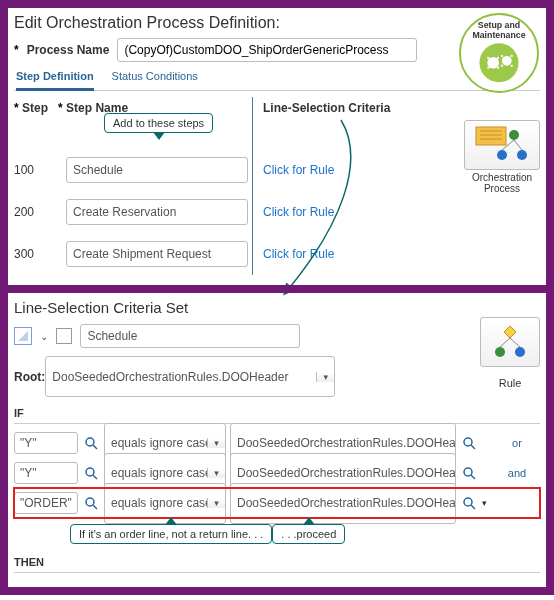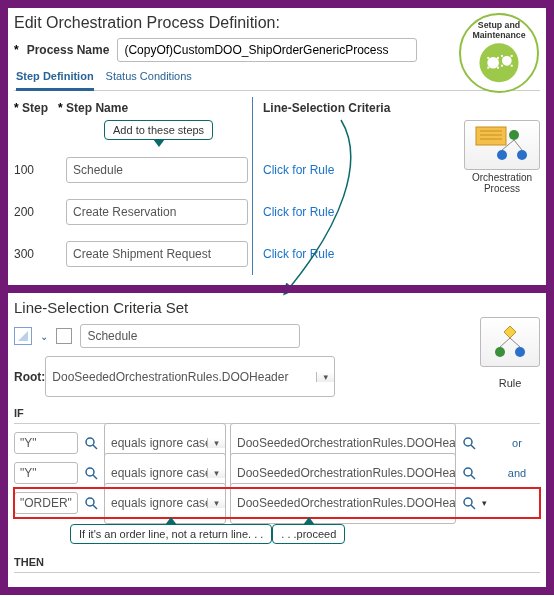--- a/index.html
+++ b/index.html
@@ -34,21 +34,21 @@
   .pn-input {
     border: 1px solid #bbb;
     border-radius: 3px;
     padding: 4px 6px;
     width: 300px;
     font-size: 12px;
     color: #000000;
   }
   .tabs {
     display: flex;
-    gap: 12px;
+    gap: 18px;
     border-bottom: 1px solid #ccc;
     margin-top: 2px;
     padding-left: 2px;
   }
   .tab {
     color: #2a6496;
     font-size: 11px;
     padding: 4px 0 6px 0;
     cursor: pointer;
   }
@@ -340,21 +340,21 @@
   </div>
 
   <div class="steps-area">
     <div class="steps-left">
       <div class="col-head">
         <span class="req-star">*</span> <span>Step</span>
         &nbsp;
         <span class="req-star">*</span> <span>Step Name</span>
       </div>
 
-      <div class="callout pointer-down" style="left:90px; top:23px;">Add to these steps</div>
+      <div class="callout pointer-down" style="left:90px; top:16px;">Add to these steps</div>
 
       <div style="height:24px"></div>
 
       <div class="step-row">
         <div class="step-num">100</div>
         <div class="step-name-box">Schedule</div>
       </div>
       <div class="step-row">
         <div class="step-num">200</div>
         <div class="step-name-box">Create Reservation</div>

